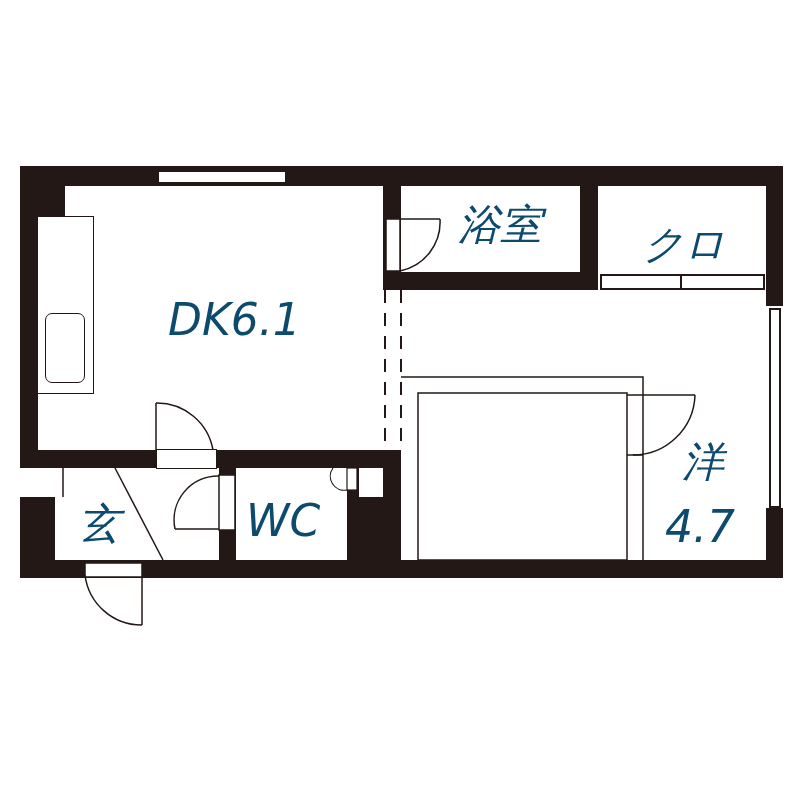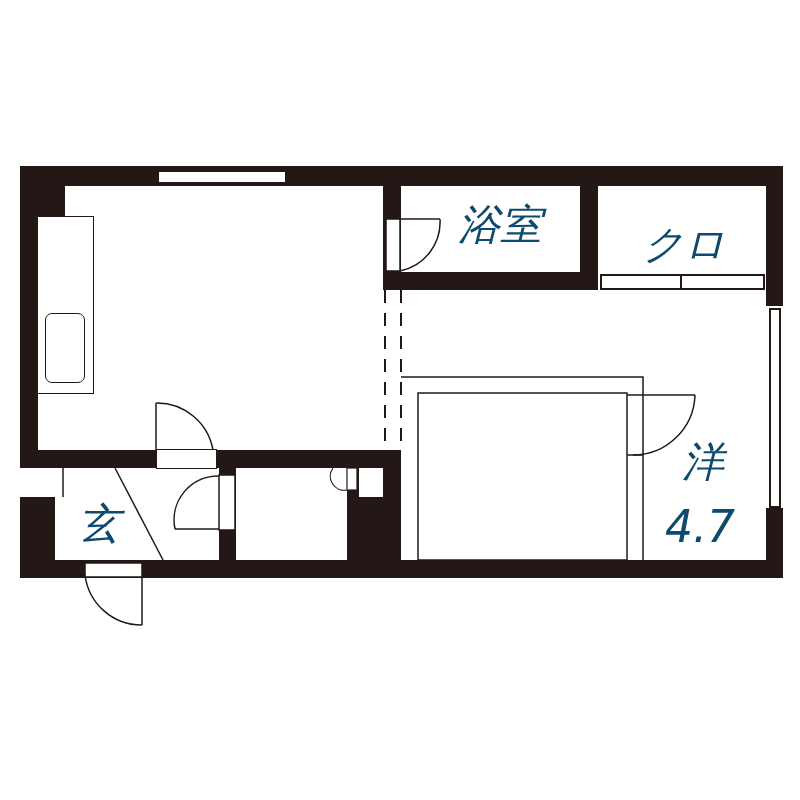--- a/index.html
+++ b/index.html
@@ -76,18 +76,20 @@
 
     <polyline points="401,377 643,377 643,560" fill="none" stroke="#231815" stroke-width="1.5"></polyline>
 
     <rect x="418" y="393" width="209" height="167" fill="none" stroke="#231815" stroke-width="1.5"></rect>
 
     <line x1="627" y1="395" x2="695" y2="395" stroke="#231815" stroke-width="1.5"></line>
     <line x1="627" y1="455" x2="643" y2="455" stroke="#231815" stroke-width="1.5"></line>
     <path d="M695 395 A62 62 0 0 1 633 455" fill="none" stroke="#231815" stroke-width="1.5"></path>
   </svg>
 
+  <div class="lbl" style="left:168px;top:298px;font-size:44px;">DK6.1</div>
   <div class="lbl" style="left:458px;top:204px;font-size:42px;">浴室</div>
   <div class="lbl" style="left:643px;top:208px;font-size:40px;margin-top:16px;">クロ</div>
   <div class="lbl" style="left:682px;top:441px;font-size:42px;">洋</div>
   <div class="lbl" style="left:665px;top:505px;font-size:44px;">4.7</div>
   <div class="lbl" style="left:78px;top:503px;font-size:42px;">玄</div>
+  <div class="lbl" style="left:246px;top:499px;font-size:44px;">WC</div>
 </div>
 
 </body></html>

